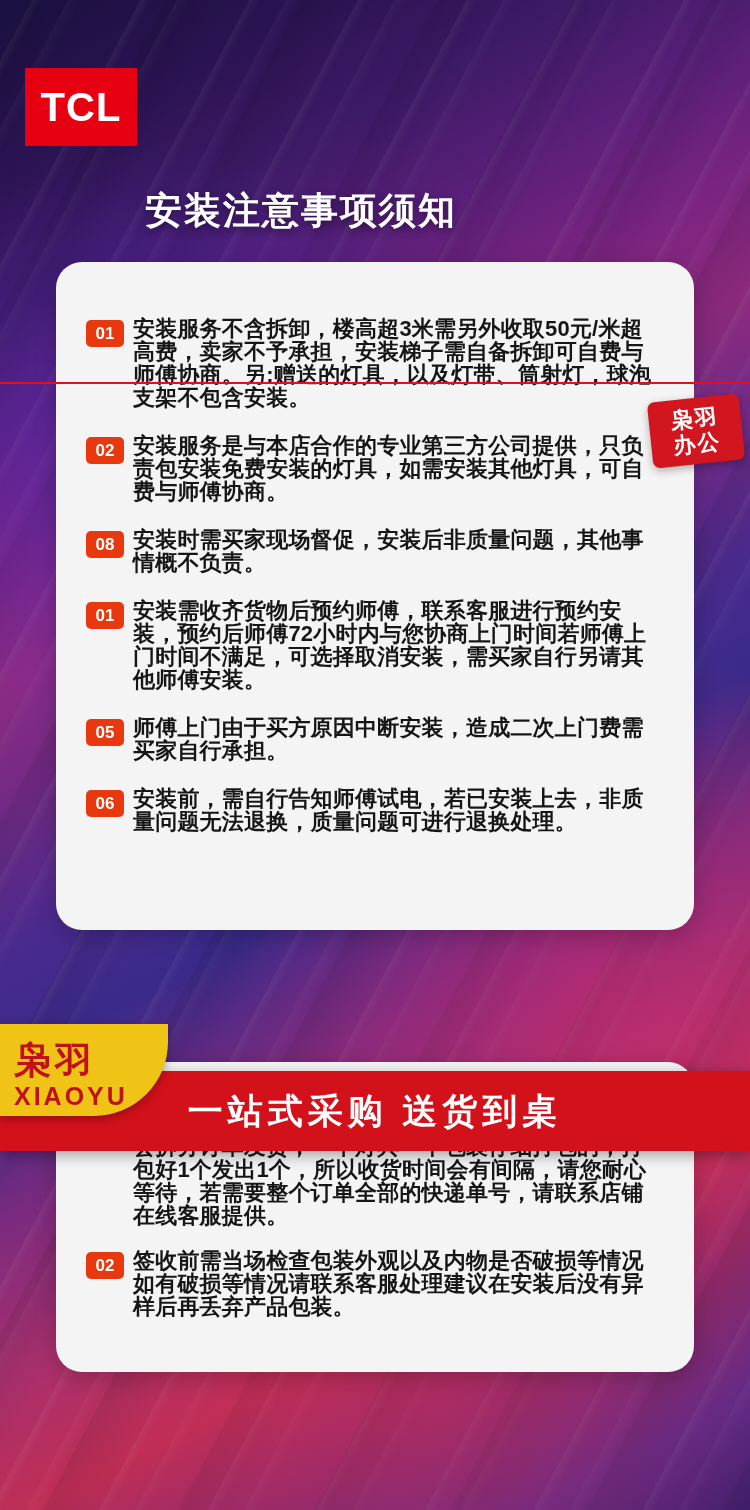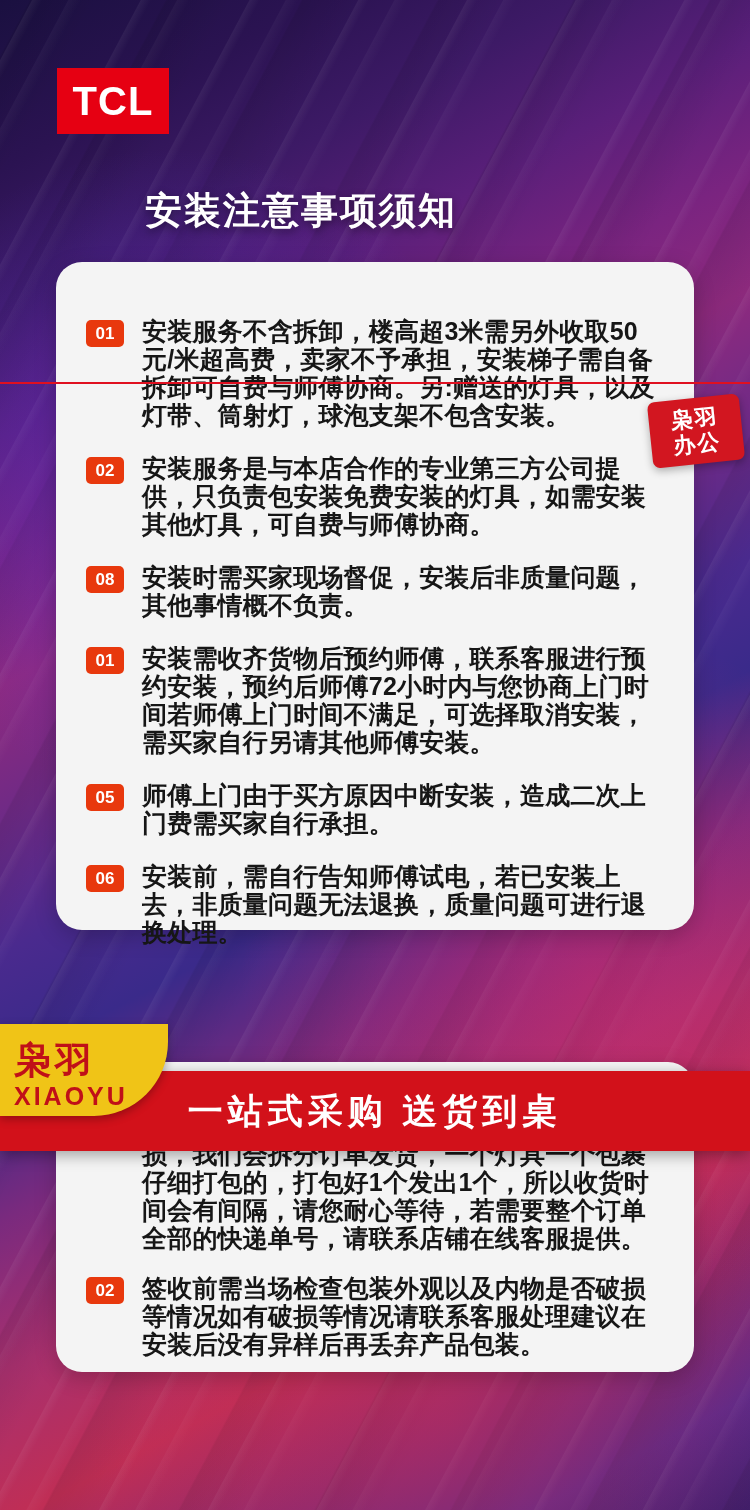--- a/index.html
+++ b/index.html
@@ -71,23 +71,23 @@
     background: radial-gradient(circle, rgba(200,45,90,0.42) 0%, rgba(200,45,90,0) 68%);
     pointer-events: none;
   }
 
   .page { position: relative; width: 750px; height: 1510px; z-index: 2; }
 
   
   .logo {
     position: absolute;
     left: 25px; top: 68px;
-    width: 112px; height: 66px;
+    width: 112px; height: 78px;
     background: #e60012;
-    display: flex; align-items: center; justify-content: center; margin-left: 32px;
+    display: flex; align-items: center; justify-content: center;
   }
   .logo span {
     color: #ffffff;
     font-size: 40px;
     font-weight: bold;
     letter-spacing: 1px;
     font-family: "Liberation Sans", sans-serif;
   }
 
   
@@ -114,38 +114,39 @@
     box-shadow: 0 6px 22px rgba(0,0,0,0.20);
   }
   #card-1 { top: 262px; height: 668px; }
   #card-2 { top: 1062px; height: 310px; }
 
   .item {
     position: relative;
     display: flex;
     align-items: flex-start;
     padding: 0 34px 0 30px;
+    gap: 9px;
   }
   .num {
     flex: 0 0 auto;
     width: 38px; height: 27px;
     background: #e8380d;
     color: #ffffff;
     font-size: 17px;
     font-weight: bold;
     border-radius: 5px;
     display: flex; align-items: center; justify-content: center;
     margin-top: 3px;
   }
   .txt {
-    margin-left: 18px;
+    margin-left: 0;
     color: #161616;
-    font-size: 25px;
-    font-weight: bold;
-    line-height: 28px;
+    font-size: 22px;
+    font-weight: bold;
+    line-height: 23px;
     letter-spacing: 0.2px;
   }
   #card-1 .item { margin-bottom: 25px; }
   #card-1 .item:first-child { padding-top: 55px; }
   #card-2 .item { margin-bottom: 22px; }
   #card-2 .item:first-child { padding-top: 50px; }
 
   
   .promo {
     position: absolute;

